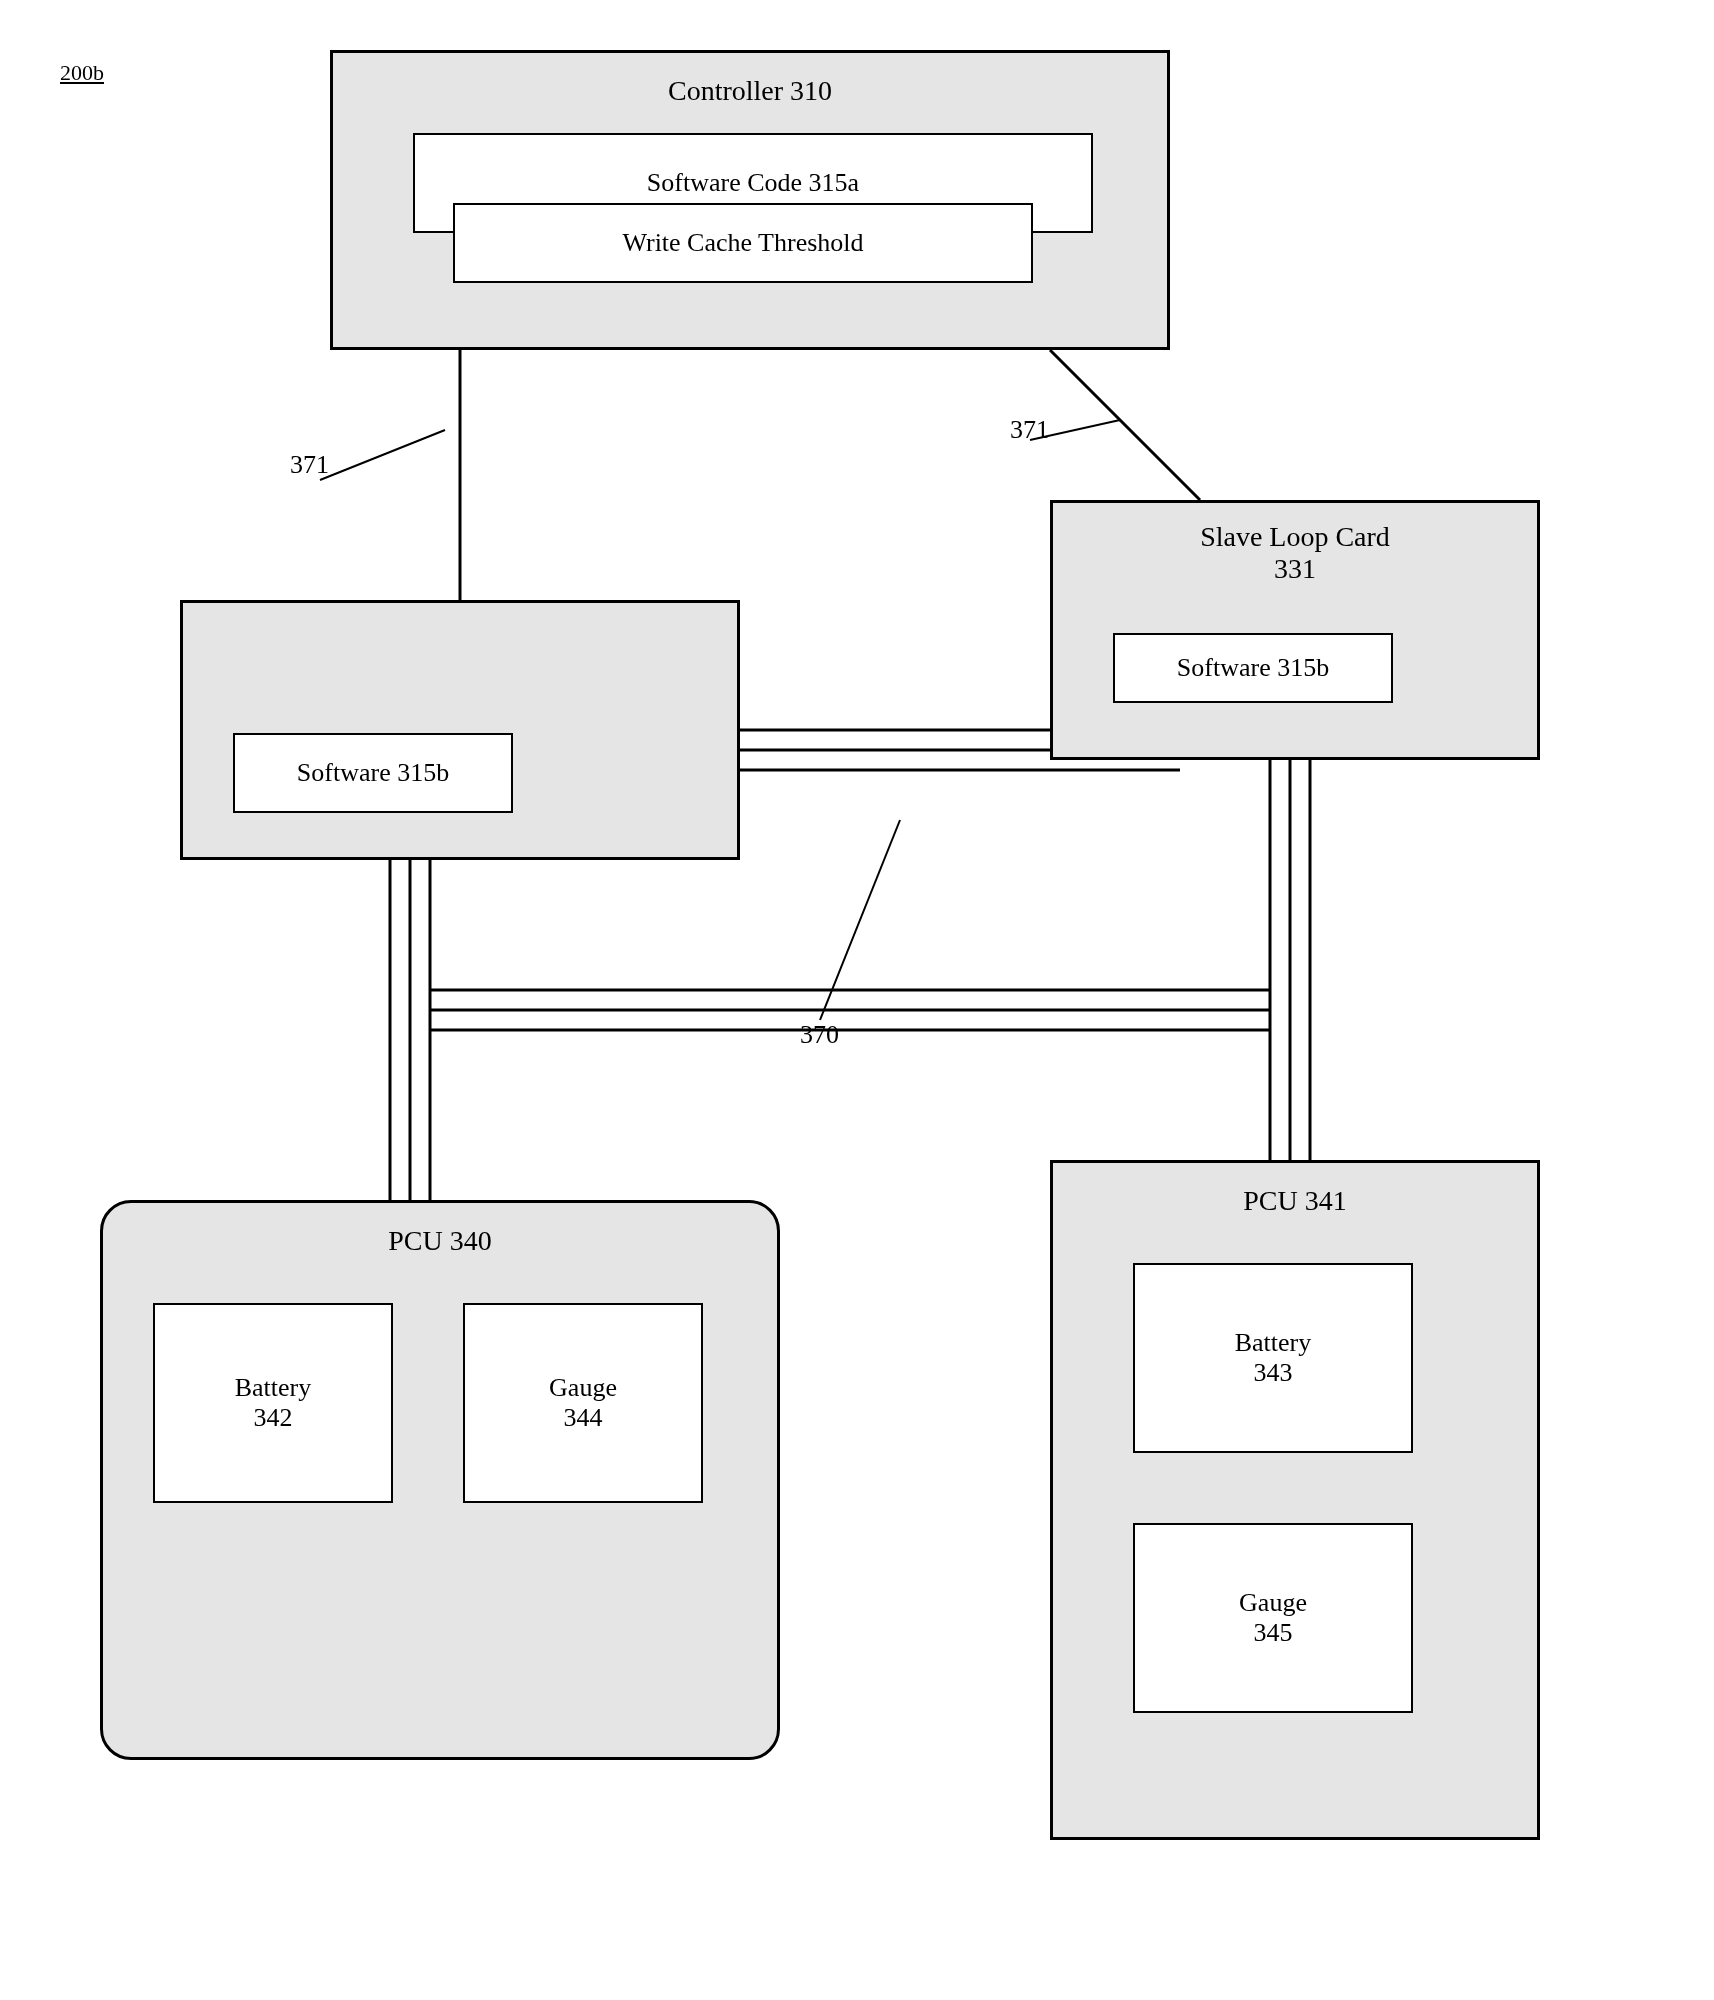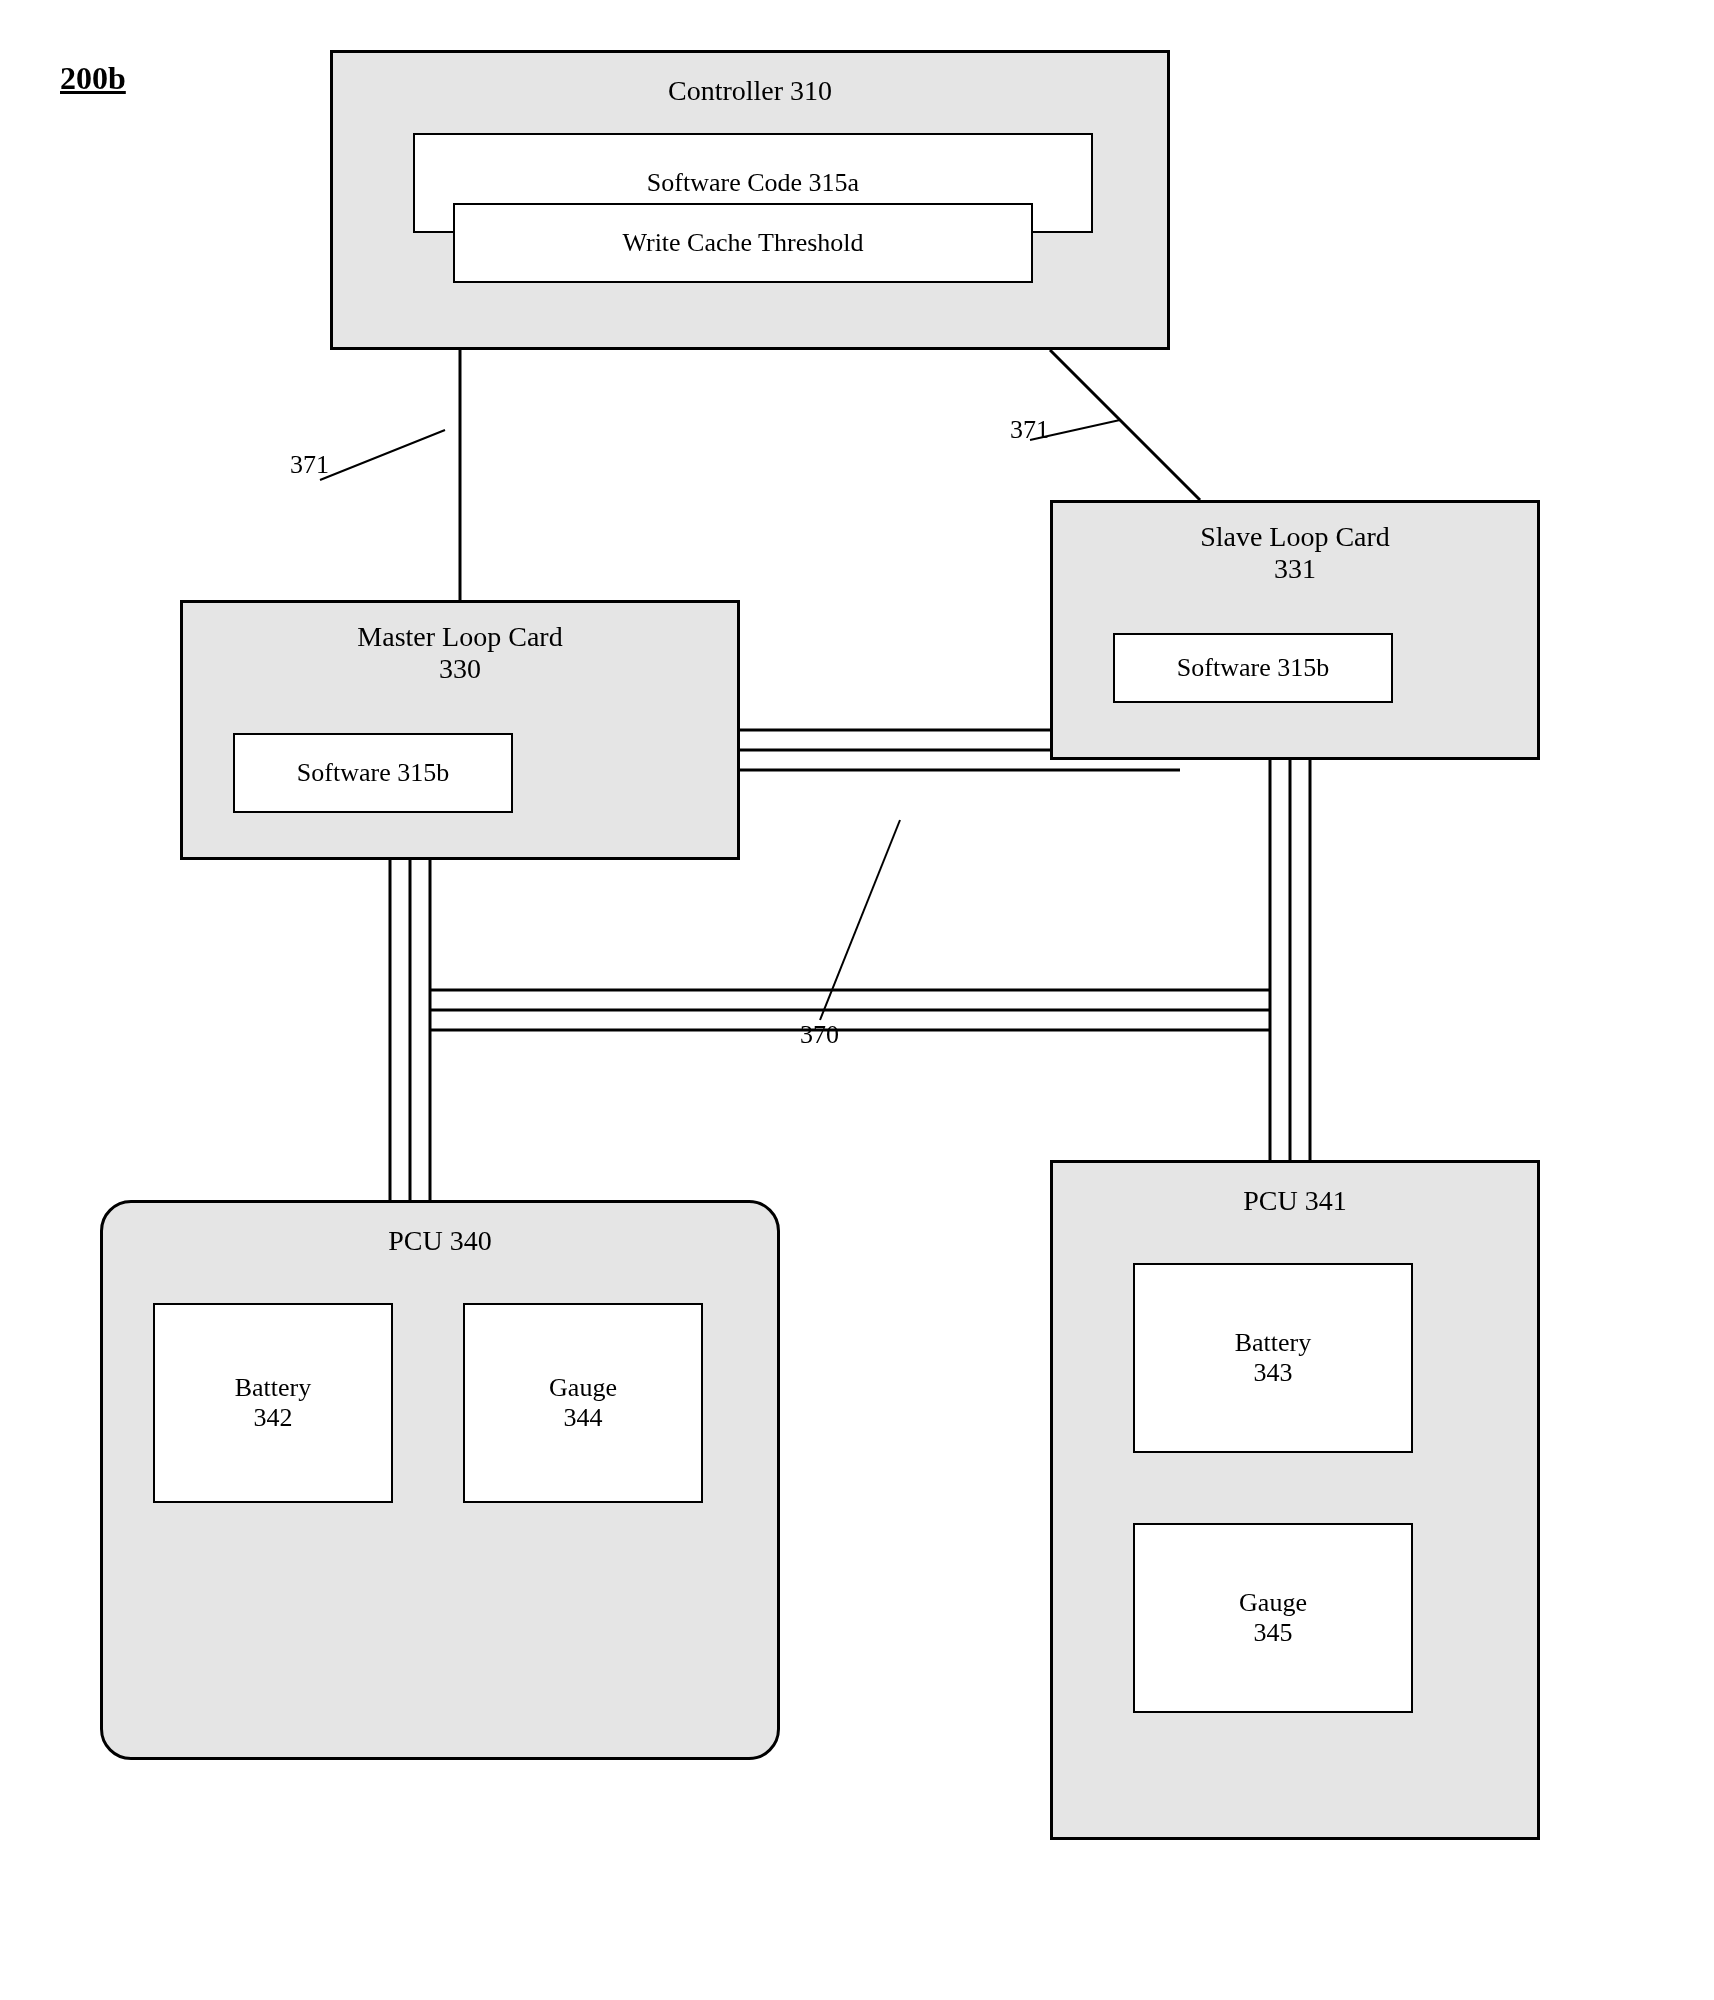--- a/index.html
+++ b/index.html
@@ -15,22 +15,22 @@
     .diagram-container {
       position: absolute;
       top: 0;
       left: 0;
       width: 1714px;
       height: 2000px;
     }
 
     .diagram-label {
       position: absolute;
-      font-size: 32px;
-      font-weight: bold;
+      font-size: 22px;
+      font-weight: normal;
       text-decoration: underline;
     }
 
     .box {
       position: absolute;
       border: 3px solid #000;
       background: #e5e5e5;
       display: flex;
       flex-direction: column;
       align-items: center;
@@ -83,24 +83,20 @@
     <div class="box-inner" style="left: 80px; top: 80px; width: 680px; height: 100px;">
       <div class="box-label">Software  Code 315a</div>
     </div>
 
     <div class="box-inner" style="left: 120px; top: 150px; width: 580px; height: 80px;">
       <div class="box-label">Write Cache Threshold</div>
     </div>
   </div>
 
   <div class="box" style="left: 180px; top: 600px; width: 560px; height: 260px;">
-    <div class="box-label" style="position:absolute; top: 14px; text-align:center; width:100%;">
-      <span>Master Loop Card</span><br>
-      <span>330</span>
-    </div>
 
     <div class="box-inner" style="left: 50px; top: 130px; width: 280px; height: 80px;">
       <div class="box-label">Software 315b</div>
     </div>
   </div>
 
   <div class="box" style="left: 1050px; top: 500px; width: 490px; height: 260px;">
     <div class="box-label" style="position:absolute; top: 14px; text-align:center; width:100%;">
       <span>Slave Loop Card</span><br>
       <span>331</span>

